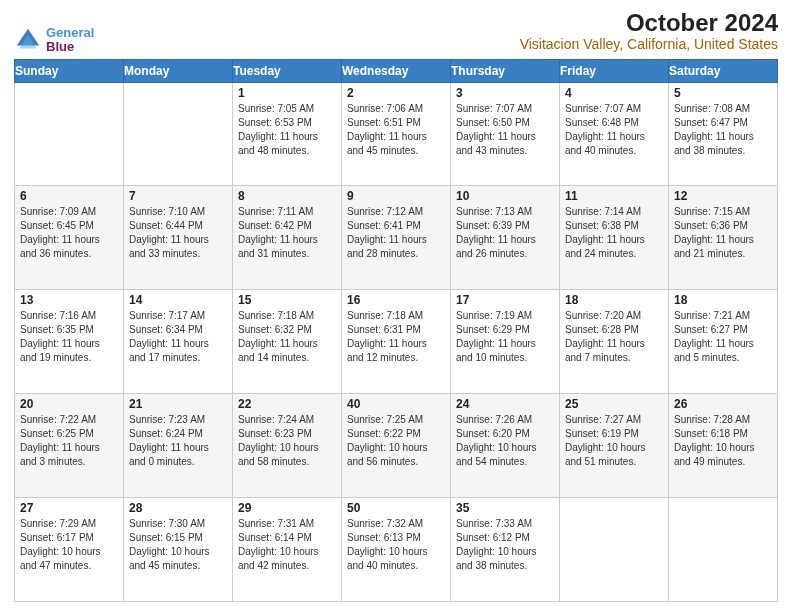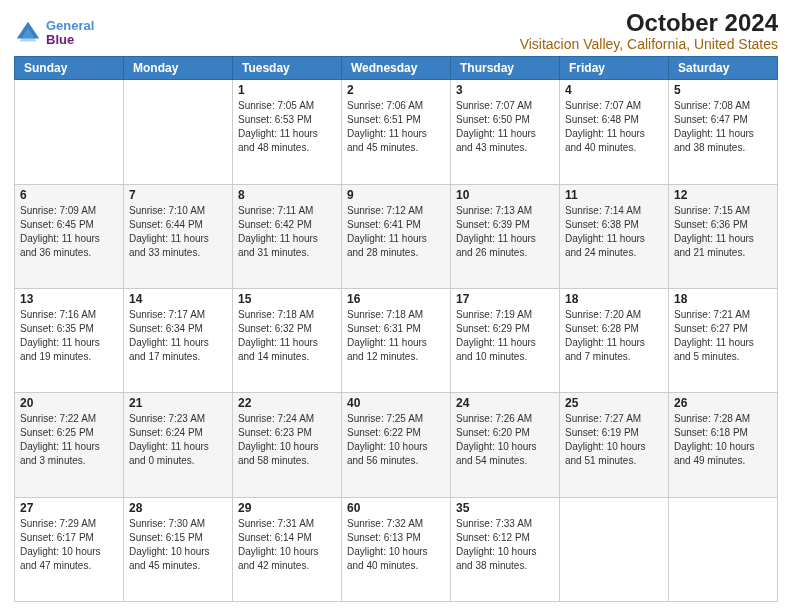--- a/index.html
+++ b/index.html
@@ -20,21 +20,21 @@
     .header {
       display: flex;
       align-items: flex-start;
       justify-content: space-between;
       margin-bottom: 4px;
     }
     .logo {
       display: flex;
       align-items: center;
       gap: 4px;
-      margin-top: 9px;
+      margin-top: 16px;
     }
     .logo-text {
       font-size: 13px;
       font-weight: bold;
       color: #333;
       line-height: 1.1;
     }
     .logo-text span {
       color: #4a90d9;
     }
@@ -59,21 +59,21 @@
       width: 100%;
       border-collapse: collapse;
       flex: 1;
     }
     .calendar th {
       background: #3a7fc1;
       color: #fff;
       font-size: 12px;
       font-weight: bold;
       text-align: left;
-      padding: 4px 9px;
+      padding: 4px 0;
       border: 1px solid #2a6aa0;
     }
     .calendar td {
       border: 1px solid #ccc;
       vertical-align: top;
       padding: 3px 5px;
       font-size: 10px;
       color: #333;
       background: #fff;
       width: calc(100% / 7);
@@ -311,21 +311,21 @@
           Sunrise: 7:30 AM<br>Sunset: 6:15 PM<br>Daylight: 10 hours and 45 minutes.
         </div>
       </td>
           <td>
         <span class="day-number">29</span>
         <div class="day-info">
           Sunrise: 7:31 AM<br>Sunset: 6:14 PM<br>Daylight: 10 hours and 42 minutes.
         </div>
       </td>
           <td>
-        <span class="day-number">60</span>
+        <span class="day-number">50</span>
         <div class="day-info">
           Sunrise: 7:32 AM<br>Sunset: 6:13 PM<br>Daylight: 10 hours and 40 minutes.
         </div>
       </td>
           <td>
         <span class="day-number">35</span>
         <div class="day-info">
           Sunrise: 7:33 AM<br>Sunset: 6:12 PM<br>Daylight: 10 hours and 38 minutes.
         </div>
       </td>

